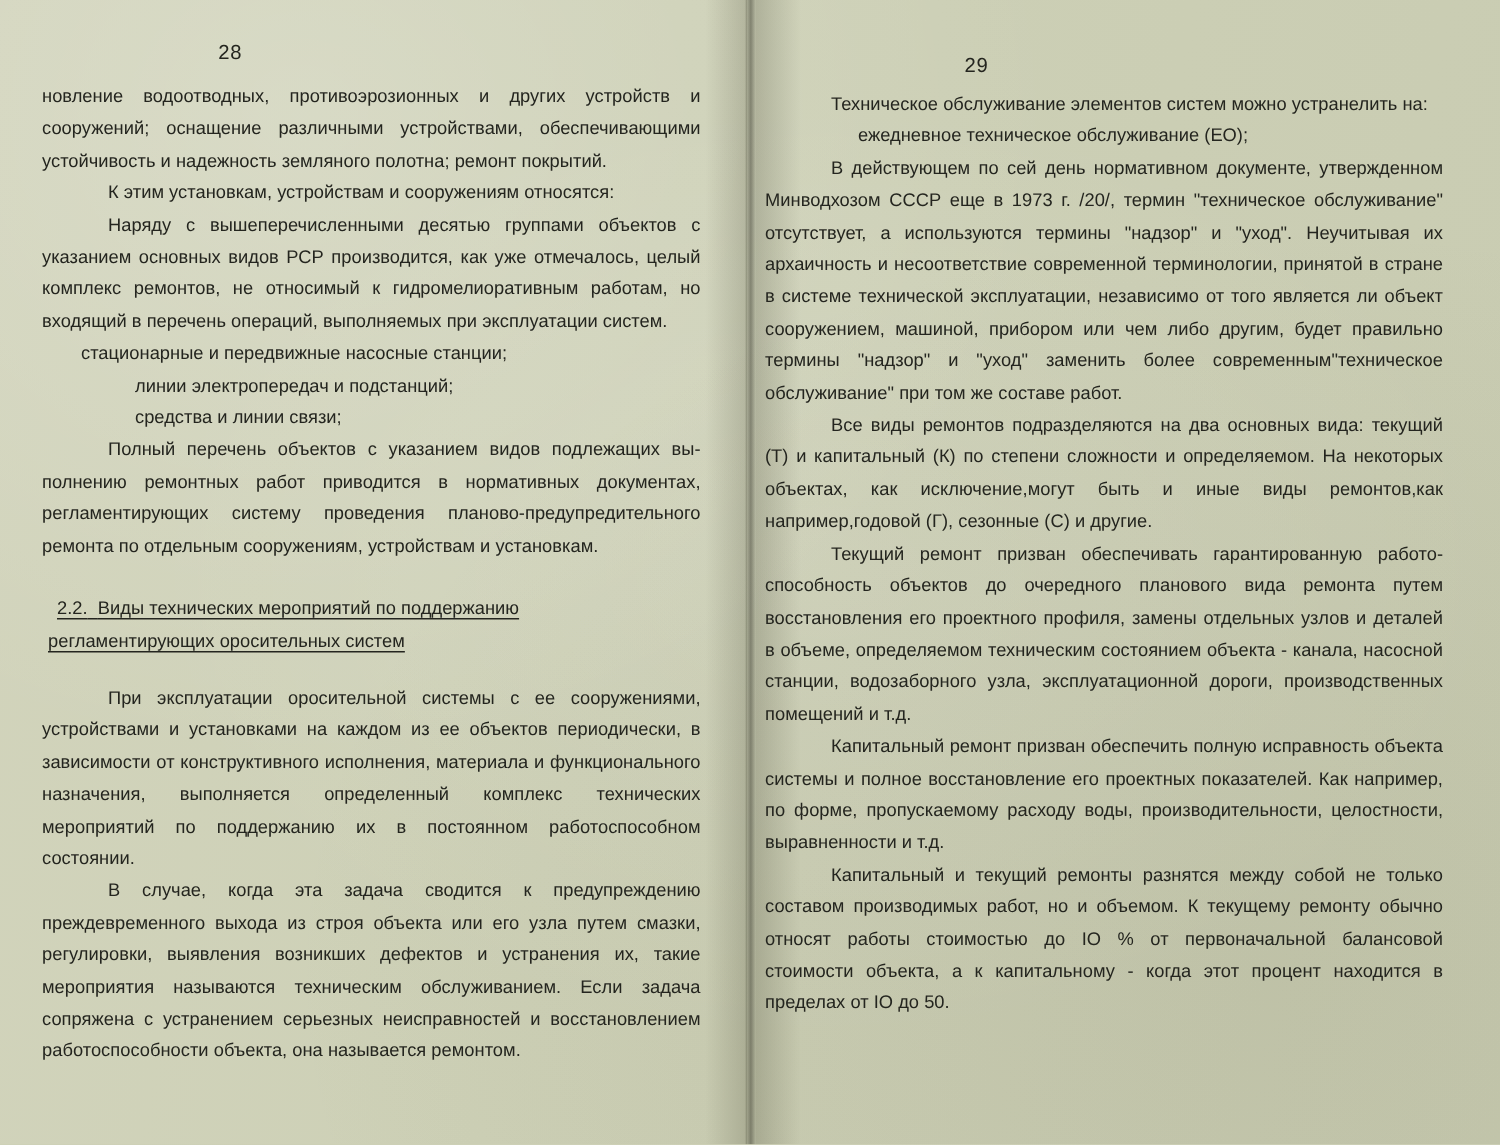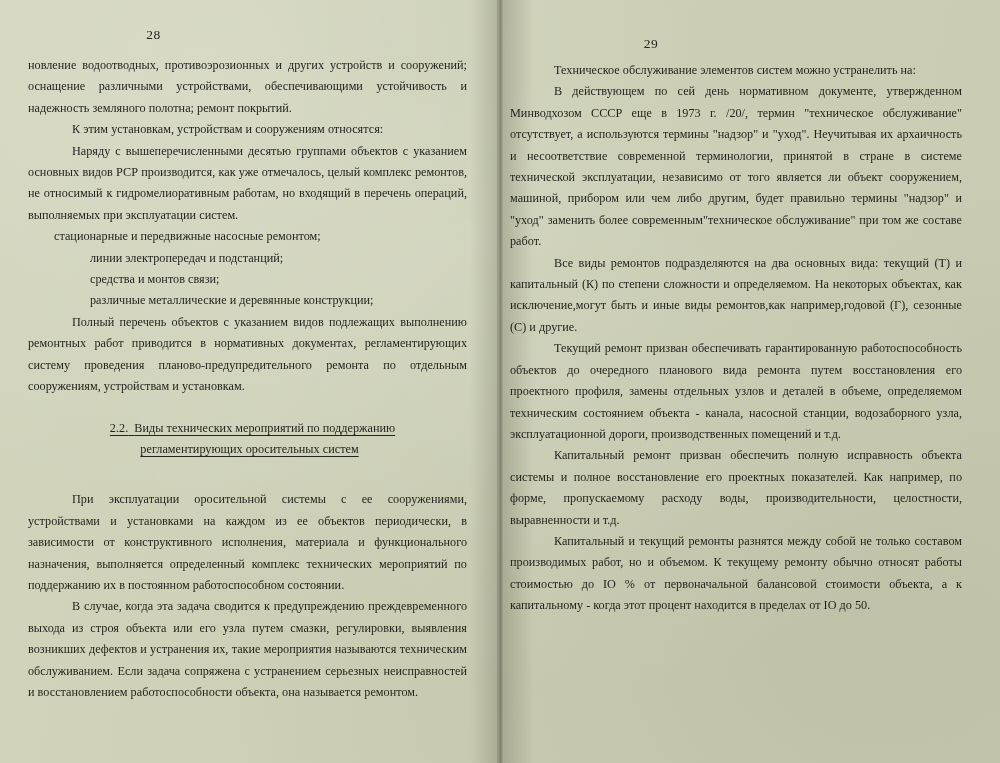--- a/index.html
+++ b/index.html
@@ -6,21 +6,21 @@
     margin: 0;
     padding: 0;
     background: #cdd0b6;
   }
   .page {
     position: relative;
     width: 1000px;
     height: 763px;
     background: linear-gradient(100deg, #d2d4bc 0%, #cdd0b6 40%, #c9ccb2 100%);
     overflow: hidden;
-    font-family: Liberation Serif, serif;
+    font-family: Liberation Sans, sans-serif;
     color: #24251f;
   }
   
   .paper-texture {
     position: absolute;
     inset: 0;
     background:
       radial-gradient(ellipse at 20% 10%, rgba(255,255,255,0.18), rgba(255,255,255,0) 45%),
       radial-gradient(ellipse at 85% 85%, rgba(90,90,60,0.10), rgba(0,0,0,0) 55%),
       radial-gradient(ellipse at 55% 50%, rgba(255,255,255,0.10), rgba(0,0,0,0) 60%);
@@ -77,22 +77,22 @@
     text-justify: inter-word;
   }
   p.para + p.para { margin-top: 0px; }
   .ind { display: inline-block; width: 44px; }
   .ind-sm { display: inline-block; width: 26px; }
   .ind-lg { display: inline-block; width: 62px; }
 
   .list-line { margin: 0; white-space: nowrap; }
 
   .heading {
-    margin: 20px 0 12px 0;
-    text-align: center;
+    margin: 20px 0 0 0;
+    text-align: left;
   }
   .heading .line1, .heading .line2 {
     display: block;
     text-decoration: underline;
     text-underline-offset: 3px;
   }
   .heading .line1 { margin-left: 10px; }
   .heading .line2 { margin-left: 4px; }
   .spacer-md { height: 17px; }
 
@@ -105,24 +105,23 @@
   <div class="paper-texture"></div>
 
   <div class="col col-left ink-blur">
     <div class="folio folio-left">28</div>
 
     <div class="body-text">
       <p class="para">новление водоотводных, противоэрозионных и других устройств и сооружений; оснащение различными устройствами, обеспечива­ющими устойчивость и надежность земляного полотна; ремонт покрытий.</p>
       <p class="para"><span class="ind"></span><span>К этим установкам, устройствам и сооружениям относятся:</span></p>
       <p class="para"><span class="ind"></span><span>Наряду с вышеперечисленными десятью группами объектов с указанием основных видов РСР  производится, как уже отмечалось, целый комплекс ремонтов, не относимый к гидромелиоративным работам, но входящий в перечень операций, выполняемых при экс­плуатации систем.</span></p>
 
-      <p class="list-line"><span class="ind-sm"></span><span>стационарные и передвижные насосные ремонтом;</span></p>
+      <p class="list-line"><span class="ind-sm"></span><span>стационарные и передвижные насосные станции;</span></p>
       <p class="list-line"><span class="ind-lg"></span><span>линии электропередач и подстанций;</span></p>
-      <p class="list-line"><span class="ind-lg"></span><span>средства и монтов связи;</span></p>
-      <p class="list-line"><span class="ind-lg"></span><span>различные металлические и деревянные конструкции;</span></p>
+      <p class="list-line"><span class="ind-lg"></span><span>средства и линии связи;</span></p>
 
       <p class="para"><span class="ind"></span><span>Полный перечень объектов с указанием видов подлежащих вы­полнению ремонтных работ приводится в нормативных документах, регламентирующих систему проведения планово-предупредительного ремонта по отдельным сооружениям, устройствам и установкам.</span></p>
 
       <div class="heading">
         <span class="line1"><span>2.2.</span>&nbsp;&nbsp;<span>Виды технических мероприятий по поддержанию</span></span>
         <span class="line2">регламентирующих оросительных систем</span>
       </div>
 
       <div class="spacer-md"></div>
 
@@ -134,20 +133,21 @@
   <div class="gutter-shadow-left"></div>
   <div class="gutter"></div>
   <div class="gutter-shadow-right"></div>
 
   <div class="col col-right ink-blur">
     <div class="folio folio-right">29</div>
 
     <div class="body-text">
       <p class="para"><span class="ind"></span><span>Техническое обслуживание элементов систем можно устране­лить на:</span></p>
 
+      <p class="list-line"><span class="ind-lg"></span><span>ежедневное техническое обслуживание (ЕО);</span></p>
 
       <p class="para"><span class="ind"></span><span>В действующем по сей день нормативном документе, утвержден­ном Минводхозом СССР еще в 1973 г. /20/, термин "техническое об­служивание" отсутствует, а используются термины "надзор" и "уход". Неучитывая их архаичность и несоответствие современной термино­логии, принятой в стране в системе технической эксплуатации, неза­висимо от того является ли объект сооружением, машиной, прибором или чем либо другим, будет правильно термины "надзор" и "уход" заменить более современным"техническое обслуживание" при том же составе работ.</span></p>
       <p class="para"><span class="ind"></span><span>Все виды ремонтов подразделяются на два основных вида: теку­щий (Т) и капитальный (К) по степени сложности и определяемом. На некоторых объектах, как исключение,могут быть и иные виды ре­монтов,как например,годовой (Г), сезонные (С) и другие.</span></p>
       <p class="para"><span class="ind"></span><span>Текущий ремонт призван обеспечивать гарантированную работо­способность объектов до очередного планового вида ремонта  путем восстановления его проектного профиля, замены отдельных узлов и деталей в объеме, определяемом техническим состоянием объекта - канала, насосной станции, водозаборного узла, эксплуатационной дороги, производственных помещений и т.д.</span></p>
       <p class="para"><span class="ind"></span><span>Капитальный ремонт призван обеспечить полную исправность объ­екта системы и полное восстановление его проектных показателей. Как например, по форме, пропускаемому расходу воды, производитель­ности, целостности, выравненности и т.д.</span></p>
       <p class="para"><span class="ind"></span><span>Капитальный и текущий ремонты  разнятся между собой не толь­ко составом производимых работ, но и объемом. К текущему ремонту обычно относят работы стоимостью до IO % от первоначальной балансо­вой стоимости объекта, а к капитальному - когда этот процент на­ходится в пределах от IO до 50.</span></p>
 
     </div>
   </div>
 </div>

